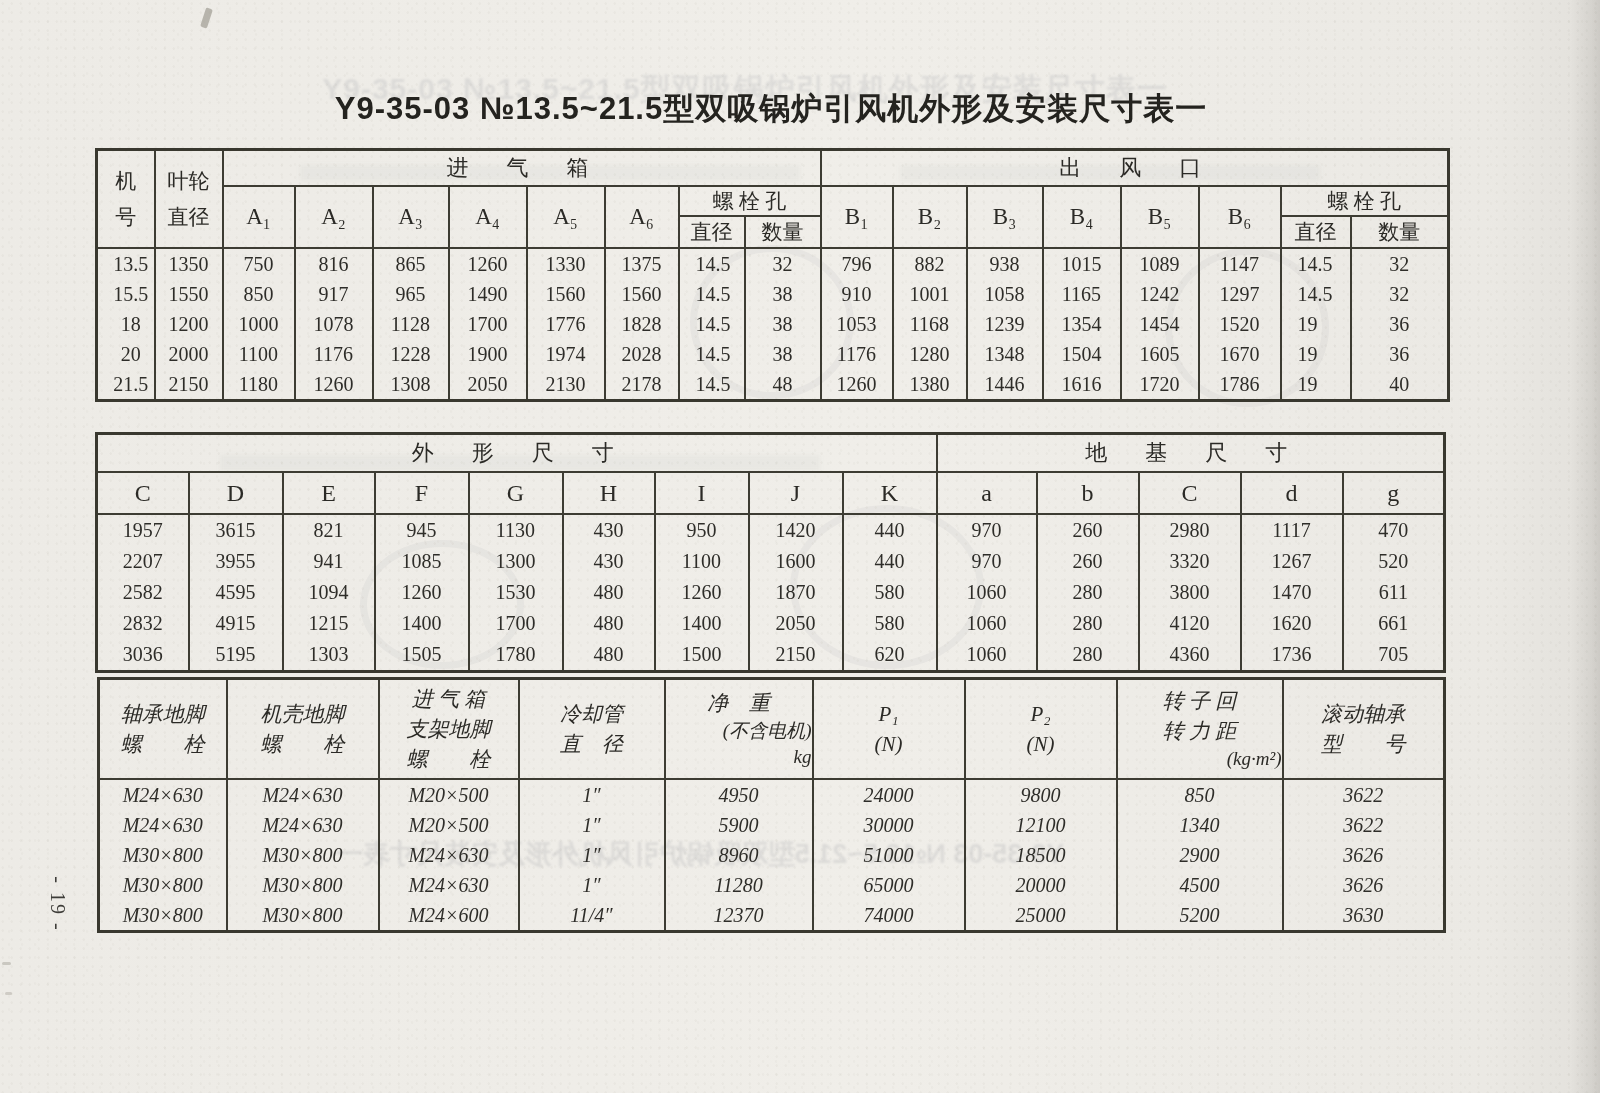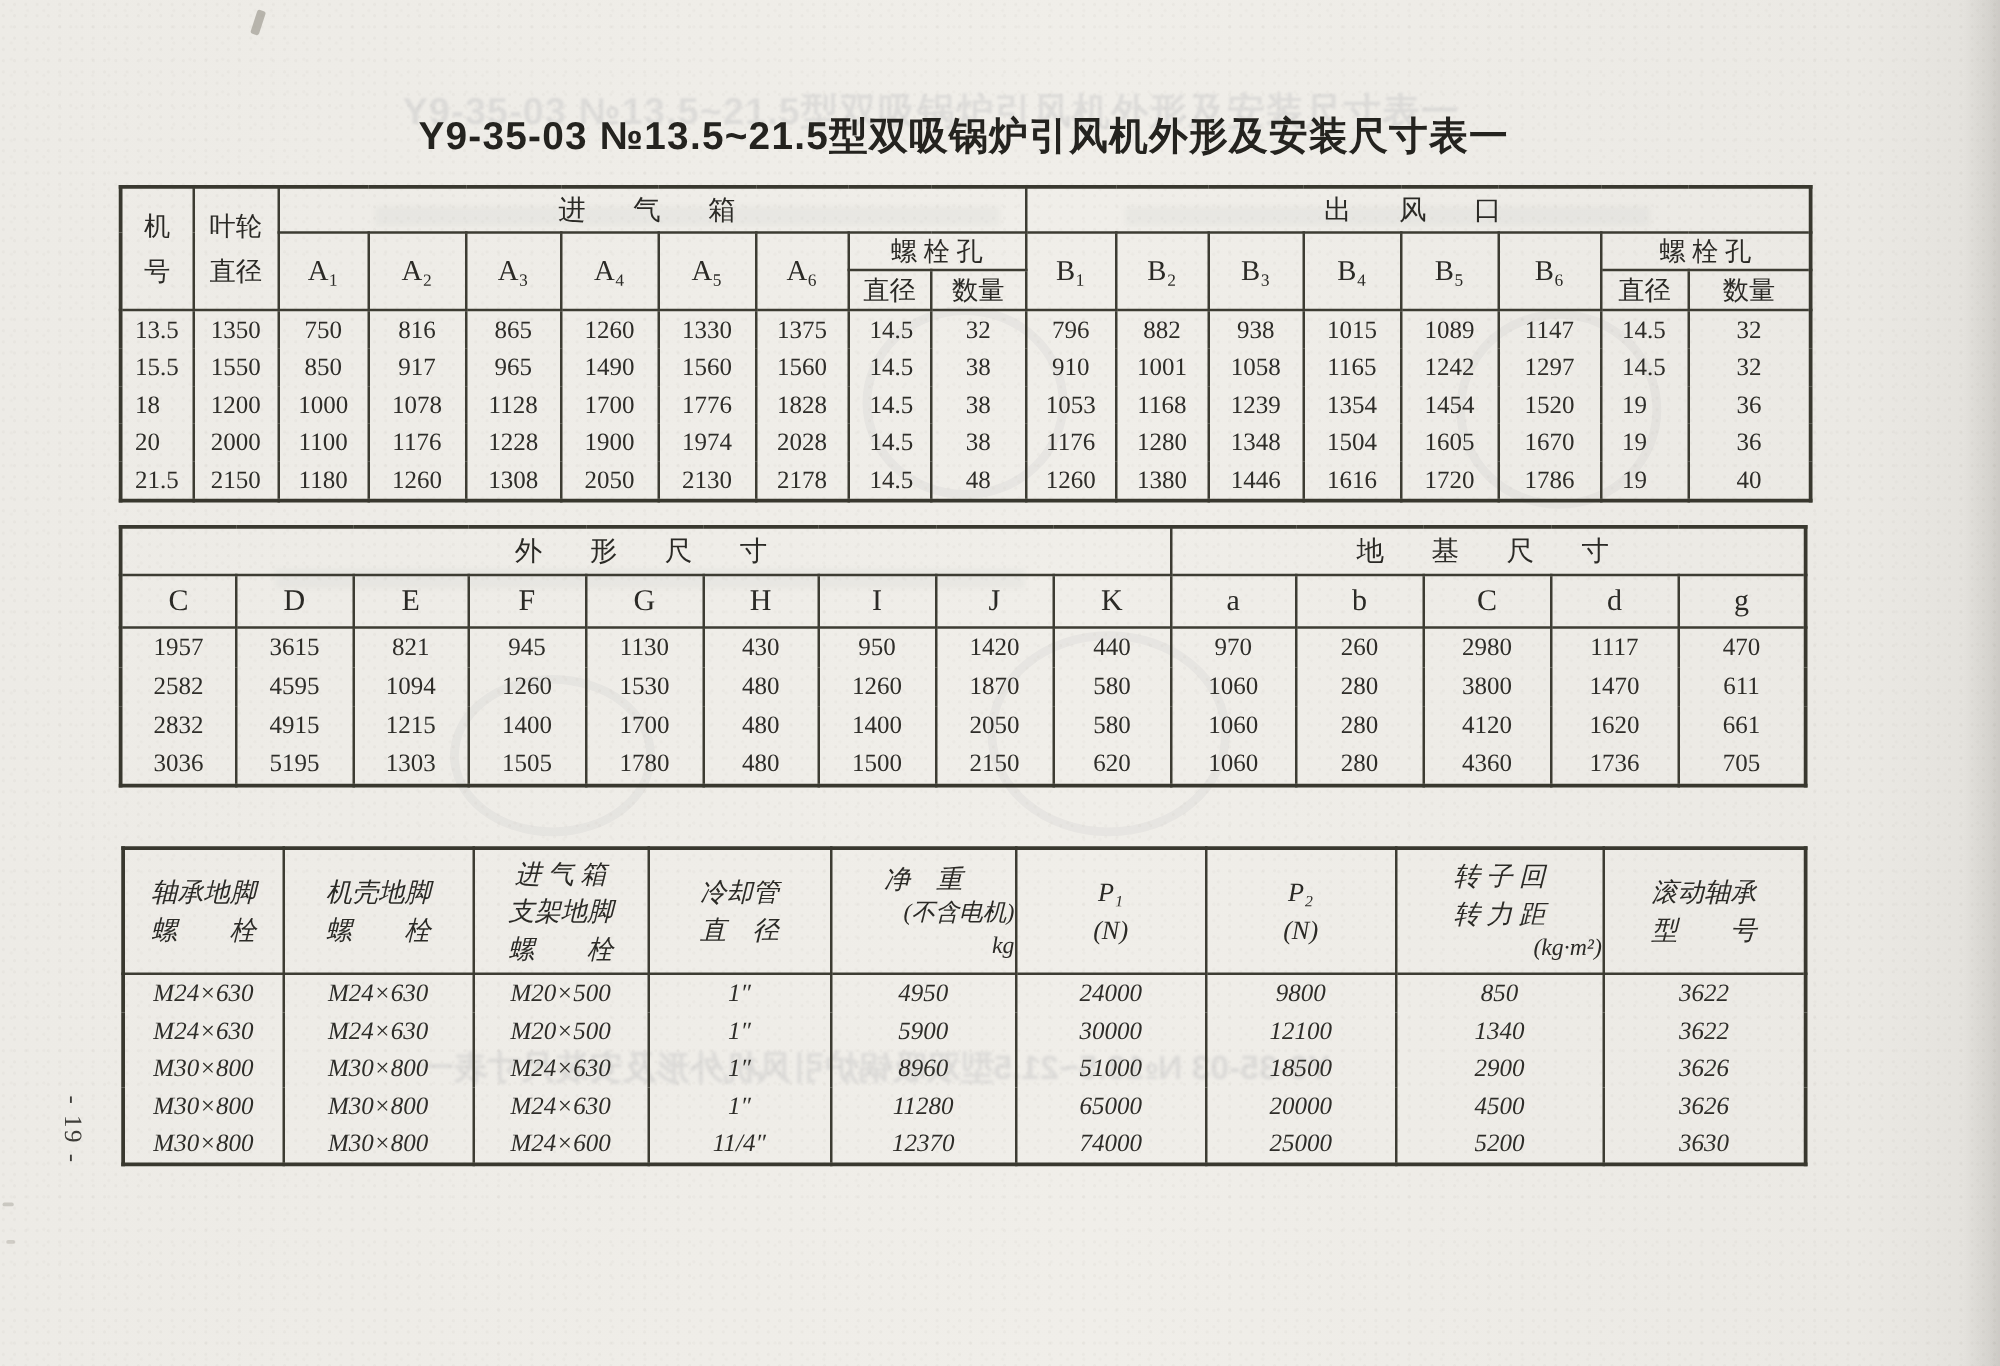--- a/index.html
+++ b/index.html
@@ -55,25 +55,25 @@
   td{font-size:20px;color:#2e2d29;}
   tbody td{border-top:none;border-bottom:none;height:30px;}
   .group{letter-spacing:8px;font-size:22px;}
 
   #table1{left:95px;top:148px;width:1352px;}
   #table1 thead tr:nth-child(1) th{height:34px;}
   #table1 thead tr:nth-child(2) th{height:28px;}
   #table1 thead tr:nth-child(3) th{height:30px;}
   #table1 .dim{font-size:23px;font-family:"Liberation Serif",serif;margin-top:36px;}
   #table1 .twoline div{line-height:36px;font-size:21px;}
-  #table1 tbody td:first-child{text-align:left;padding-left:10px;}
+  #table1 tbody td:first-child{text-align:center;padding-left:10px;}
   #table1 tbody td:nth-child(9),
   #table1 tbody td:nth-child(17){text-align:left;padding-left:16px;}
 
-  #table2{left:95px;top:420px;width:1348px;padding-left:36px;}
+  #table2{left:95px;top:432px;width:1348px;padding-left:36px;}
   #table2 thead tr:nth-child(1) th{height:36px;}
   #table2 thead tr:nth-child(2) th{height:40px;font-size:24px;font-family:"Liberation Serif",serif;}
   #table2 tbody td{height:31px;}
 
   #table3{left:97px;top:677px;width:1346px;font-style:italic;}
   #table3 thead th{height:98px;}
   #table3 thead th div{line-height:30px;font-size:21px;}
   #table3 thead th div.small{font-size:19px;line-height:26px;text-align:right;}
   #table3 tbody td{height:30px;}
 </style>
@@ -307,20 +307,36 @@
         <td>950</td>
         <td>1420</td>
         <td>440</td>
         <td>970</td>
         <td>260</td>
         <td>2980</td>
         <td>1117</td>
         <td>470</td>
       </tr>
       <tr>
+        <td>2207</td>
+        <td>3955</td>
+        <td>941</td>
+        <td>1085</td>
+        <td>1300</td>
+        <td>430</td>
+        <td>1100</td>
+        <td>1600</td>
+        <td>440</td>
+        <td>970</td>
+        <td>260</td>
+        <td>3320</td>
+        <td>1267</td>
+        <td>520</td>
+      </tr>
+      <tr>
         <td>2582</td>
         <td>4595</td>
         <td>1094</td>
         <td>1260</td>
         <td>1530</td>
         <td>480</td>
         <td>1260</td>
         <td>1870</td>
         <td>580</td>
         <td>1060</td>

